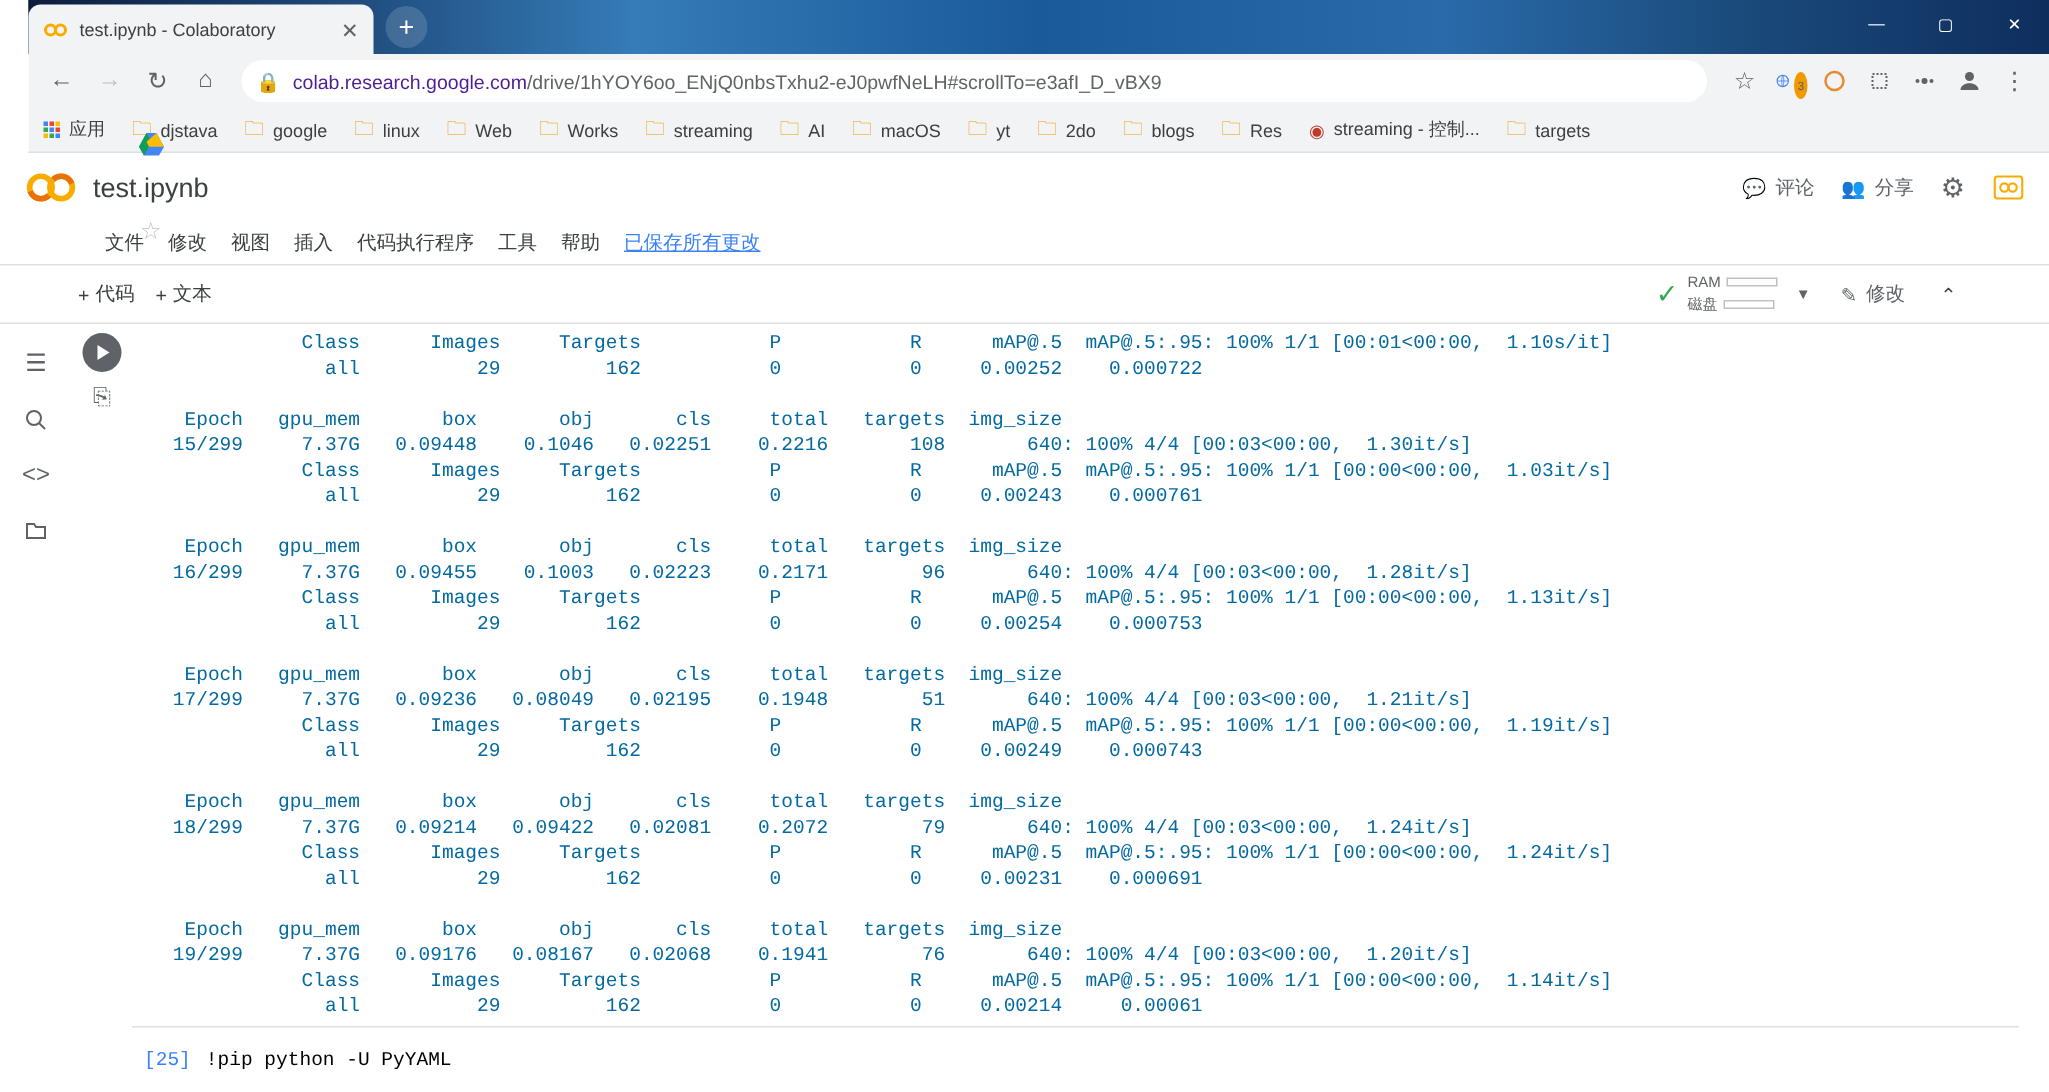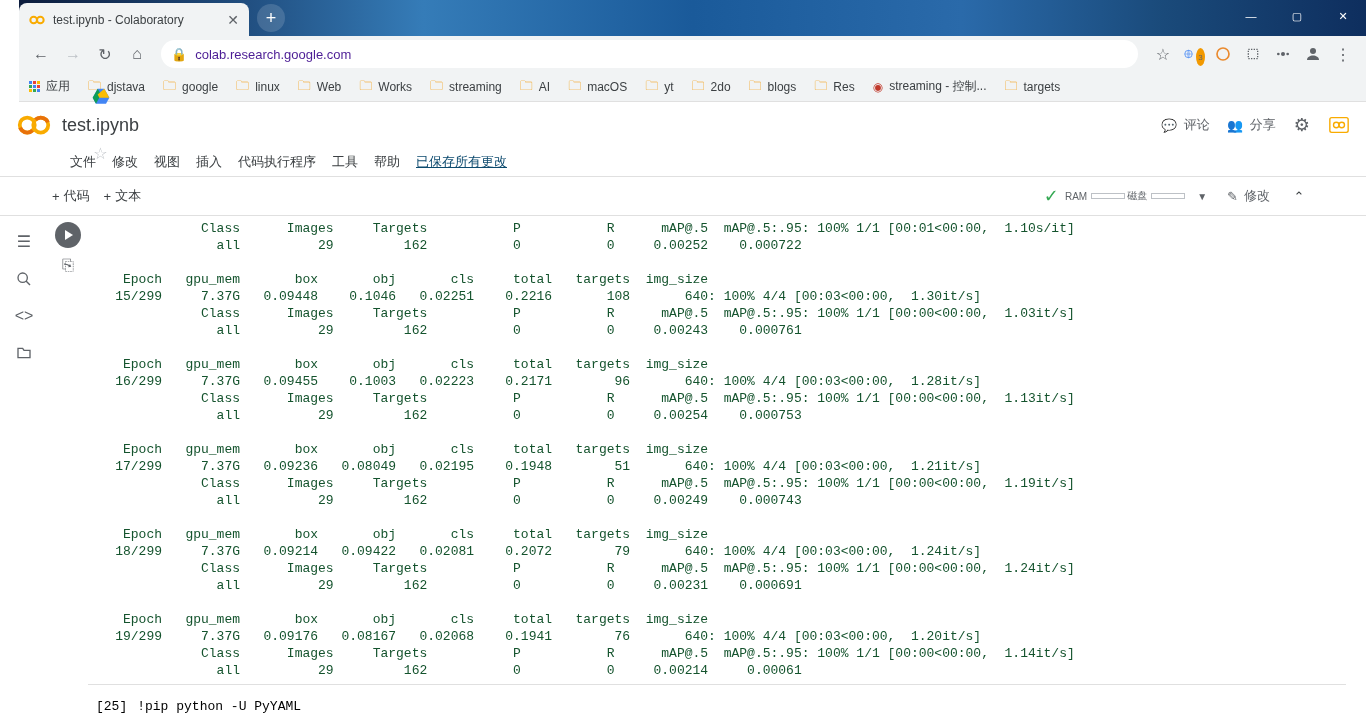--- a/index.html
+++ b/index.html
@@ -31,49 +31,49 @@
 .colab-header { height: 46px; display: flex; align-items: center; padding: 0 16px; border-bottom: none; }
 .colab-logo { width: 36px; height: 36px; margin-right: 10px; }
 .doc-title { display: flex; align-items: center; gap: 8px; flex-direction: column; }
 .drive-icon { width: 20px; height: 20px; }
 .title-text { font-size: 18px; color: #3c4043; }
 .star { color: #bdc1c6; font-size: 16px; }
 .header-right { margin-left: auto; display: flex; align-items: center; gap: 18px; color: #5f6368; font-size: 13px; }
 .hr-item { display: flex; align-items: center; gap: 6px; cursor: pointer; }
 .menubar { height: 28px; display: flex; align-items: center; padding: 0 70px; gap: 16px; font-size: 13px; color: #3c4043; }
 .menubar span { cursor: pointer; }
-.save-status { text-decoration: underline; color: #0c4a6e; }
+.save-status { text-decoration: underline; color: #3b82f6; }
 .toolbar { height: 40px; display: flex; align-items: center; padding: 0 52px; gap: 14px; border-top: 1px solid #e0e0e0; border-bottom: 1px solid #e0e0e0; font-size: 13px; color: #3c4043; }
 .tb-btn { display: flex; align-items: center; gap: 4px; cursor: pointer; }
 .tb-right { margin-left: auto; display: flex; align-items: center; gap: 14px; }
 .resources { display: flex; align-items: center; gap: 6px; font-size: 11px; color: #5f6368; }
-.res-bars { display: flex; flex-direction: row; gap: 2px; font-size: 10px; }
+.res-bars { display: flex; flex-direction: column; gap: 2px; font-size: 10px; }
 .res-bars div { display: flex; align-items: center; gap: 4px; }
 .res-bar { width: 34px; height: 6px; border: 1px solid #bdc1c6; position: relative; }
 .res-fill { height: 100%; background: #9aa0a6; }
 .check { color: #34a853; font-size: 18px; }
 .caret { color: #5f6368; font-size: 10px; padding: 0 6px; }
 .edit-btn { display: flex; align-items: center; gap: 6px; cursor: pointer; color: #5f6368; }
 .chev-up { width: 30px; text-align: center; }
 .content-area { display: flex; height: calc(728px - 216px); }
 .left-sidebar { width: 48px; display: flex; flex-direction: column; align-items: center; gap: 20px; padding-top: 16px; color: #5f6368; }
 .left-sidebar span { cursor: pointer; font-size: 16px; }
 .main-content { flex: 1; display: flex; flex-direction: column; overflow: hidden; }
 .cell-output { flex: 1; display: flex; padding: 4px 0 0 4px; overflow: hidden; }
 .run-controls { width: 32px; display: flex; flex-direction: column; align-items: center; gap: 8px; padding-top: 2px; }
 .play-btn { width: 26px; height: 26px; border-radius: 50%; background: #5f6368; display: flex; align-items: center; justify-content: center; }
 .play-btn::after { content: ''; border-left: 8px solid #fff; border-top: 5px solid transparent; border-bottom: 5px solid transparent; margin-left: 2px; }
 .clear-icon { font-size: 15px; color: #5f6368; cursor: pointer; }
-.output-text { flex: 1; font-family: 'Courier New', monospace; font-size: 13px; line-height: 17px; color: #14532d; white-space: pre; overflow-x: auto; padding-bottom: 12px; padding-right: 10px; }
+.output-text { flex: 1; font-family: 'Courier New', monospace; font-size: 13px; line-height: 17px; color: #0369a1; white-space: pre; overflow-x: auto; padding-bottom: 12px; padding-right: 10px; }
 .scroll-wrapper { overflow-x: scroll; }
 .scroll-wrapper::-webkit-scrollbar { height: 16px; }
 .scroll-wrapper::-webkit-scrollbar-track { background: #f1f1f1; }
 .scroll-wrapper::-webkit-scrollbar-thumb { background: #c1c1c1; border-radius: 2px; }
 .code-cell { padding: 14px 0 14px 8px; font-family: 'Courier New', monospace; font-size: 13px; color: #000; border-top: 1px solid #e0e0e0; margin-left: 40px; margin-right: 20px; }
-.prompt { color: #000000; margin-right: 10px; }
+.prompt { color: #3b82f6; margin-right: 10px; }
 svg { display: block; }
 </style>
 </head>
 <body>
 
 <div class="browser-chrome">
   <div class="tab-bar">
     <div class="tab-bar-bg"></div>
     <div class="tab">
       <span class="tab-favicon">
@@ -94,20 +94,21 @@
   </div>
 
   <div class="addr-bar">
     <span class="nav-btn">←</span>
     <span class="nav-btn disabled">→</span>
     <span class="nav-btn">↻</span>
     <span class="nav-btn">⌂</span>
     <div class="url-box">
       <span class="lock">🔒</span>
       <span class="domain">colab.research.google.com</span>
+        <span>/drive/1hYOY6oo_ENjQ0nbsTxhu2-eJ0pwfNeLH#scrollTo=e3afI_D_vBX9</span>
     </div>
     <div class="addr-icons">
       <span>☆</span>
       <span>
         <svg width="18" height="18" viewBox="0 0 24 24">
             <path d="M12 2a10 10 0 100 20 10 10 0 000-20z" fill="none" stroke="#4285f4" stroke-width="2"></path>
             <path d="M2 12h20M12 2c2.5 3 2.5 17 0 20M12 2c-2.5 3-2.5 17 0 20" fill="none" stroke="#4285f4" stroke-width="1.5"></path>
           </svg>
         <span class="badge">3</span>
       </span>

